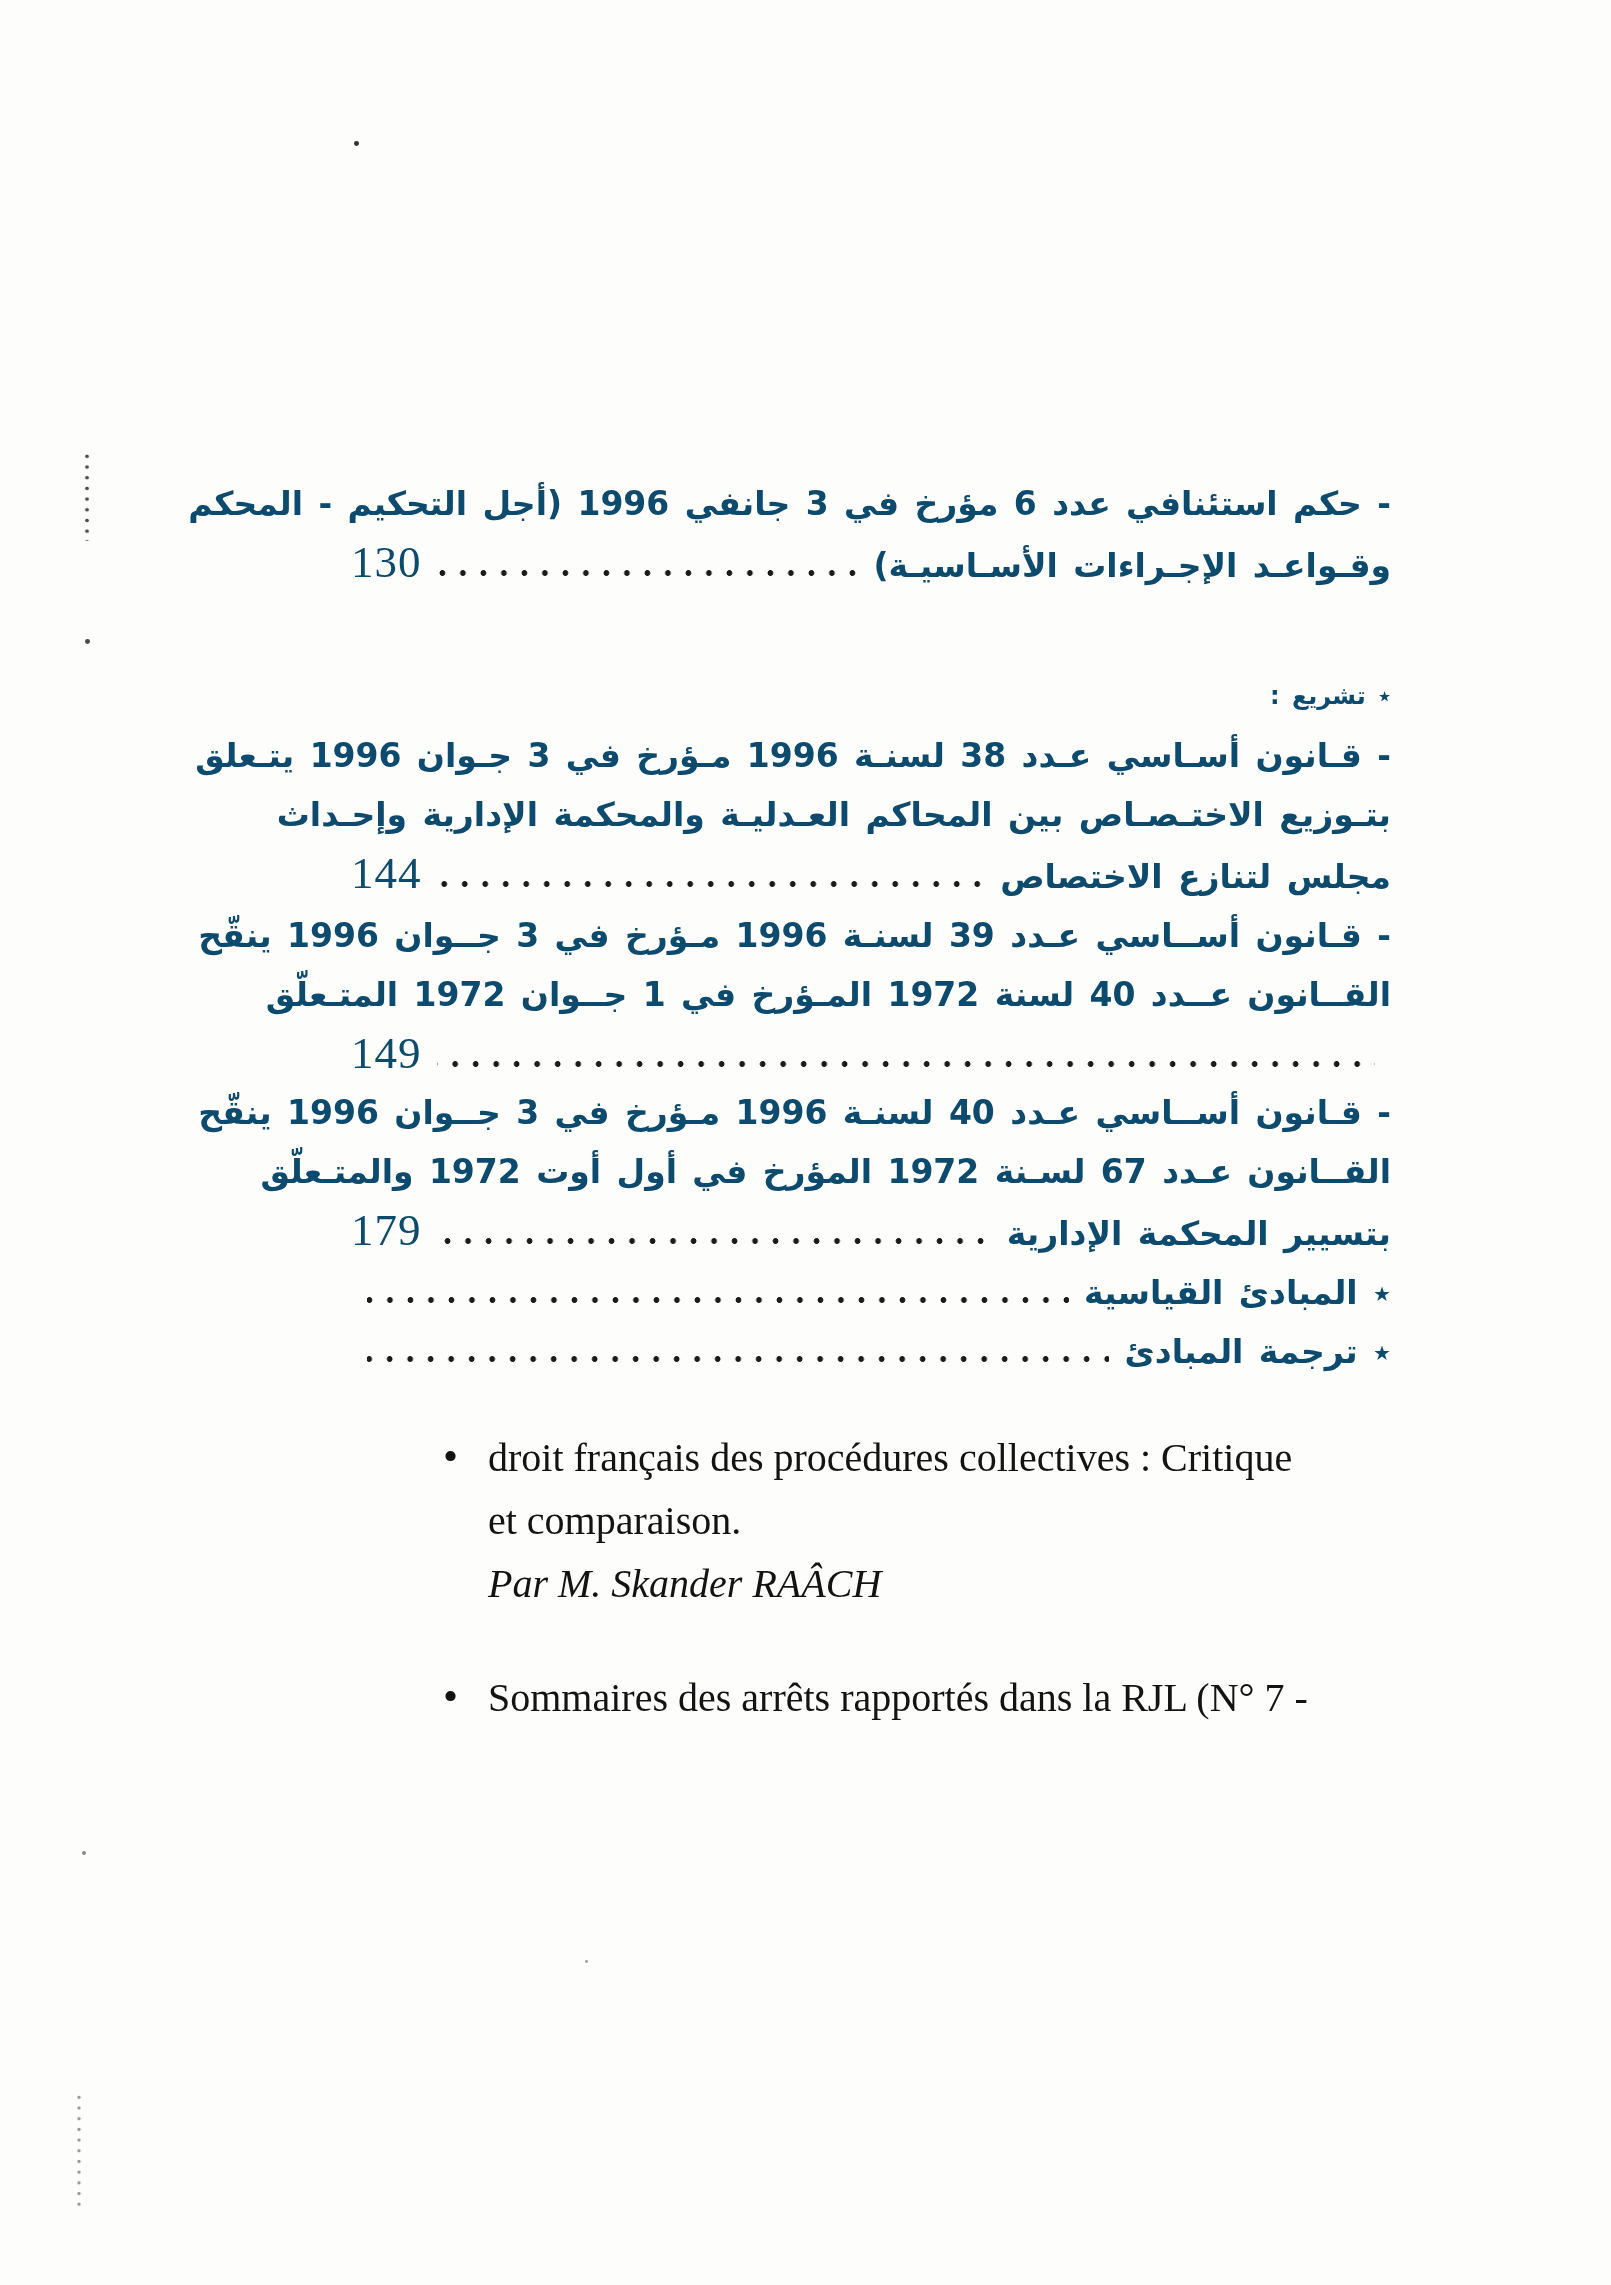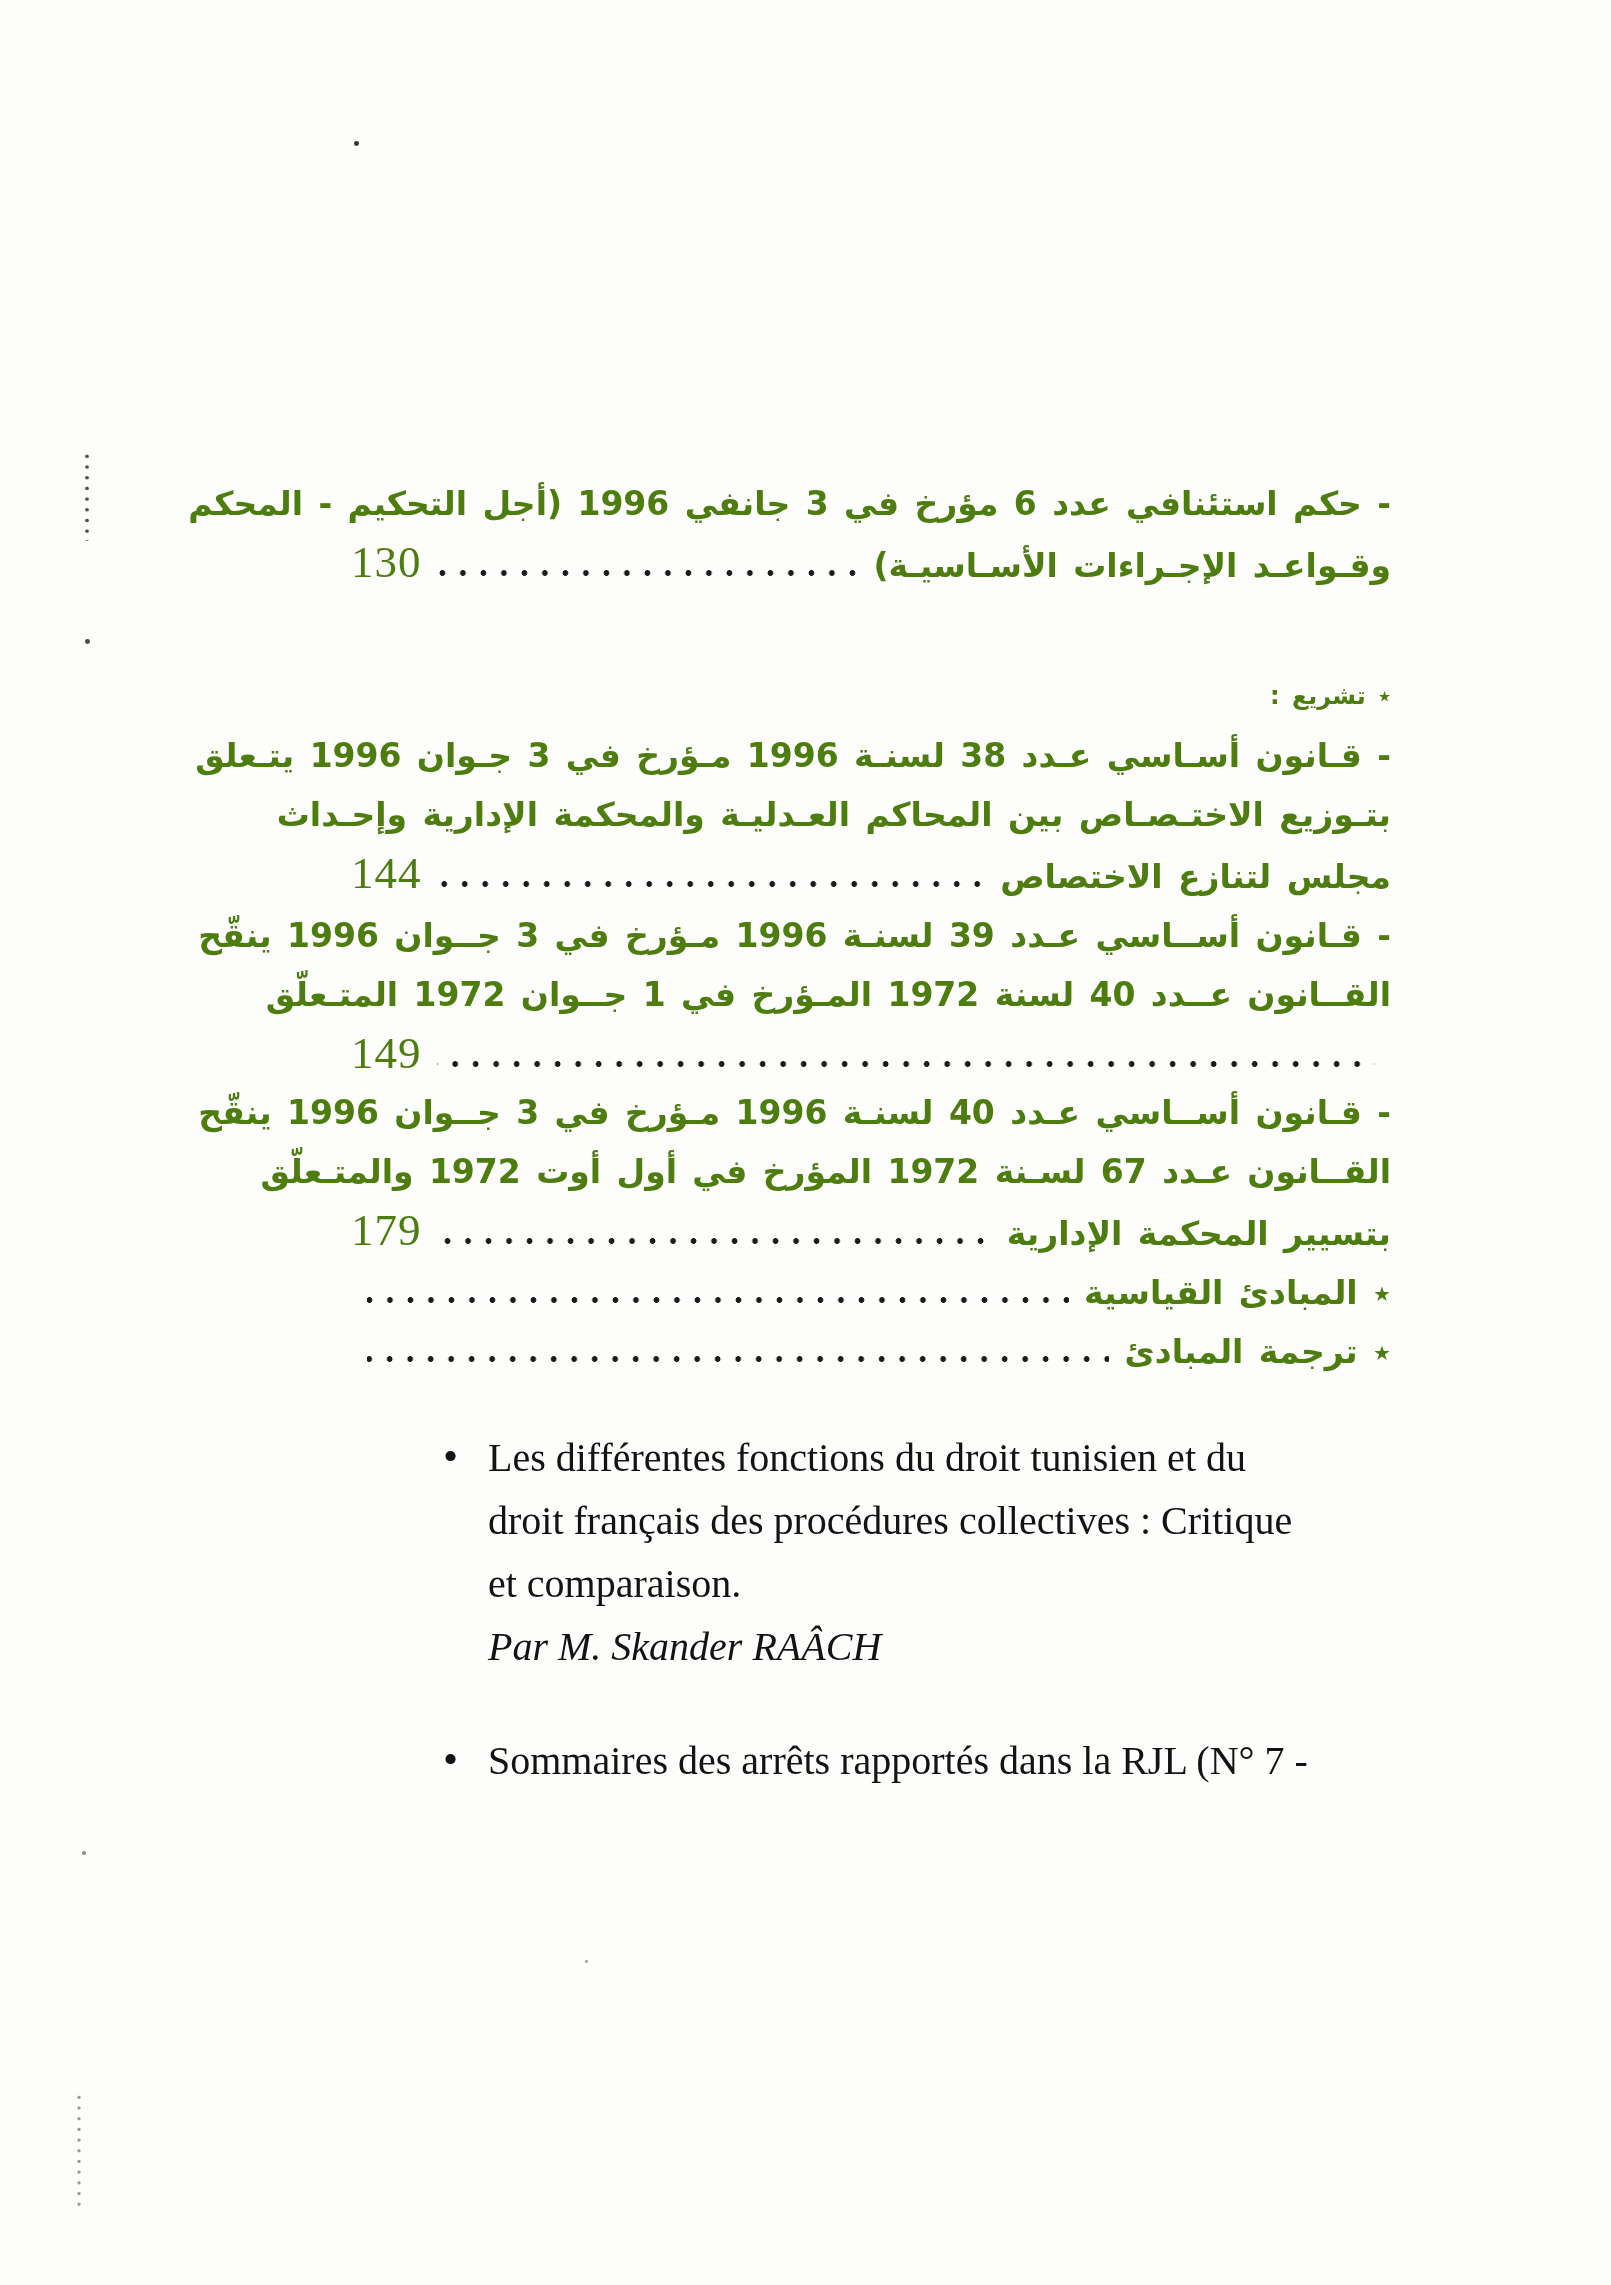--- a/index.html
+++ b/index.html
@@ -19,21 +19,21 @@
   
   .toc {
     position: absolute;
     top: 474px;
     right: 220px;
     width: 1040px;
     direction: rtl;
     font-family: "DejaVu Sans", sans-serif;
     font-weight: 700;
     font-size: 33px;
-    color: #4d7c0f;
+    color: #0c4a6e;
     word-spacing: 3.9px;
   }
   .toc-line {
     line-height: 59px;
     text-align: right;
     white-space: nowrap;
   }
   .toc-lastline {
     display: flex;
     align-items: baseline;
@@ -162,21 +162,20 @@
       <span class="dots"></span>
 
     </div>
 
   </div>
 
   <div class="fr">
 
     <div class="fr-item">
       <span class="fr-bullet">•</span>
-      <div>Les différentes fonctions du droit tunisien et du</div>
       <div>droit français des procédures collectives : Critique</div>
       <div>et comparaison.</div>
       <div class="byline">Par M. Skander RAÂCH</div>
     </div>
 
     <div class="fr-item">
       <span class="fr-bullet">•</span>
       <div>Sommaires des arrêts rapportés dans la RJL (N° 7 -</div>
     </div>
 

